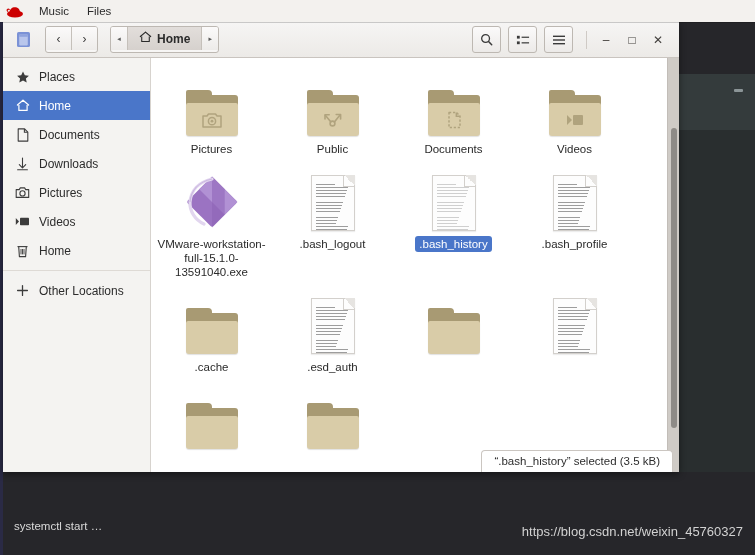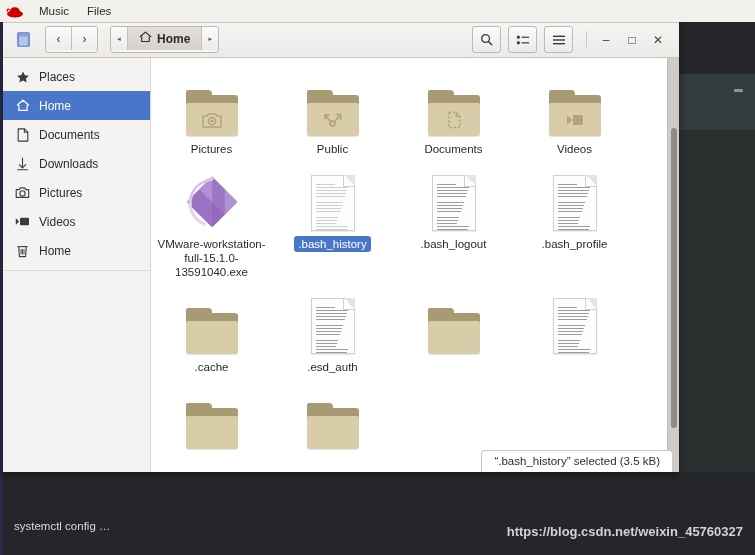--- a/index.html
+++ b/index.html
@@ -313,21 +313,20 @@
     color: #d9d9d9;
     z-index: 50;
     font-family: "Liberation Sans", sans-serif;
   }
   #watermark {
     position: absolute;
     right: 12px; top: 524px;
     font-size: 13px;
     color: #d2d2d2;
     z-index: 50;
-    font-weight: bold;
   }
 
   
   .doc { position: relative; width: 44px; height: 56px; }
   .doc .page {
     position: absolute; inset: 0;
     background: #fdfdfd;
     border: 1px solid #d3d0cc;
     box-shadow: 0 1px 1px rgba(0,0,0,.07);
   }
@@ -539,20 +538,28 @@
           <path d="M1.5 2.6 H11.5" fill="none" stroke="#3c3c3c" stroke-width="1.1"></path>
           <path d="M2.7 2.6 L3.4 12.6 H9.6 L10.3 2.6" fill="none" stroke="#3c3c3c" stroke-width="1.1" stroke-linejoin="round"></path>
           <path d="M5 5 V10.4 M6.5 5 V10.4 M8 5 V10.4" fill="none" stroke="#3c3c3c" stroke-width="0.9"></path>
         </svg>
       </span>
       <span>Home</span>
     </div>
 
     <div class="side-sep"></div>
 
+    <div class="side-item">
+      <span class="side-icon">
+        <svg width="13" height="13" viewBox="0 0 13 13" aria-hidden="true">
+          <path d="M6.5 1.6 V11.4 M1.6 6.5 H11.4" fill="none" stroke="#3c3c3c" stroke-width="1.3" stroke-linecap="round"></path>
+        </svg>
+      </span>
+      <span>Other Locations</span>
+    </div>
   </div>
 
   <div id="fileview">
     <div id="grid">
         <div class="cell">
           <div class="cell-icon">
             <div class="folder">
               <div class="tab"></div>
               <div class="back"></div>
               <div class="body"></div>
@@ -623,20 +630,47 @@
                 <g transform="rotate(45 29 29)">
                   <rect x="11" y="11" width="36" height="36" rx="2" fill="#9b73c2"></rect>
                   <rect x="11" y="11" width="36" height="18" fill="#b191d4"></rect>
                   <path d="M11 11 L47 47 L47 29 L29 11 Z" fill="#8c62b6" opacity="0.55"></path>
                 </g>
                 <path d="M29 6 C15 9 8 18 7 29 C6.5 38 12 47 21 51" fill="none" stroke="#e2d6ef" stroke-width="3.2" stroke-linecap="round"></path>
                 <path d="M29 6 C15 9 8 18 7 29" fill="none" stroke="#cbb7e0" stroke-width="1.2"></path>
               </svg></div>
           </div>
           <div class="cell-label"><span class="lbl">VMware-workstation-full-15.1.0-13591040.exe</span></div>
+        </div>
+        <div class="cell">
+          <div class="cell-icon">
+            <div class="doc">
+              <div class="page"></div>
+              <div class="fold"></div>
+              <div class="lines">
+                <i style="width: 60%;"></i>
+                <i style="width: 97%;"></i>
+                <i style="width: 94%;"></i>
+                <i style="width: 91%;"></i>
+                <i style="width: 88%;"></i>
+                <i style="width: 85%; opacity: 0;"></i>
+                <i style="width: 82%;"></i>
+                <i style="width: 79%;"></i>
+                <i style="width: 76%;"></i>
+                <i style="width: 73%;"></i>
+                <i style="width: 70%; opacity: 0;"></i>
+                <i style="width: 67%;"></i>
+                <i style="width: 64%;"></i>
+                <i style="width: 61%;"></i>
+                <i style="width: 98%;"></i>
+                <i style="width: 95%;"></i>
+              </div>
+            </div>
+          </div>
+          <div class="cell-label"><span class="lbl">.bash_logout</span></div>
         </div>
         <div class="cell selected">
           <div class="cell-icon">
             <div class="doc faint">
               <div class="page"></div>
               <div class="fold"></div>
               <div class="lines">
                 <i style="width: 60%;"></i>
                 <i style="width: 97%;"></i>
                 <i style="width: 94%;"></i>
@@ -676,21 +710,31 @@
                 <i style="width: 73%;"></i>
                 <i style="width: 70%; opacity: 0;"></i>
                 <i style="width: 67%;"></i>
                 <i style="width: 64%;"></i>
                 <i style="width: 61%;"></i>
                 <i style="width: 98%;"></i>
                 <i style="width: 95%;"></i>
               </div>
             </div>
           </div>
-          <div class="cell-label"><span class="lbl">.bash_logout</span></div>
+          <div class="cell-label"><span class="lbl">.bash_profile</span></div>
+        </div>
+        <div class="cell">
+          <div class="cell-icon">
+            <div class="folder">
+              <div class="tab"></div>
+              <div class="back"></div>
+              <div class="body"></div>
+            </div>
+          </div>
+          <div class="cell-label"><span class="lbl">.cache</span></div>
         </div>
         <div class="cell">
           <div class="cell-icon">
             <div class="doc">
               <div class="page"></div>
               <div class="fold"></div>
               <div class="lines">
                 <i style="width: 60%;"></i>
                 <i style="width: 97%;"></i>
                 <i style="width: 94%;"></i>
@@ -703,31 +747,31 @@
                 <i style="width: 73%;"></i>
                 <i style="width: 70%; opacity: 0;"></i>
                 <i style="width: 67%;"></i>
                 <i style="width: 64%;"></i>
                 <i style="width: 61%;"></i>
                 <i style="width: 98%;"></i>
                 <i style="width: 95%;"></i>
               </div>
             </div>
           </div>
-          <div class="cell-label"><span class="lbl">.bash_profile</span></div>
+          <div class="cell-label"><span class="lbl">.esd_auth</span></div>
         </div>
         <div class="cell">
           <div class="cell-icon">
             <div class="folder">
               <div class="tab"></div>
               <div class="back"></div>
               <div class="body"></div>
             </div>
           </div>
-          <div class="cell-label"><span class="lbl">.cache</span></div>
+          <div class="cell-label"><span class="lbl"></span></div>
         </div>
         <div class="cell">
           <div class="cell-icon">
             <div class="doc">
               <div class="page"></div>
               <div class="fold"></div>
               <div class="lines">
                 <i style="width: 60%;"></i>
                 <i style="width: 97%;"></i>
                 <i style="width: 94%;"></i>
@@ -740,83 +784,46 @@
                 <i style="width: 73%;"></i>
                 <i style="width: 70%; opacity: 0;"></i>
                 <i style="width: 67%;"></i>
                 <i style="width: 64%;"></i>
                 <i style="width: 61%;"></i>
                 <i style="width: 98%;"></i>
                 <i style="width: 95%;"></i>
               </div>
             </div>
           </div>
-          <div class="cell-label"><span class="lbl">.esd_auth</span></div>
+          <div class="cell-label"><span class="lbl"></span></div>
         </div>
         <div class="cell">
           <div class="cell-icon">
             <div class="folder">
               <div class="tab"></div>
               <div class="back"></div>
               <div class="body"></div>
             </div>
           </div>
           <div class="cell-label"><span class="lbl"></span></div>
         </div>
         <div class="cell">
           <div class="cell-icon">
-            <div class="doc">
-              <div class="page"></div>
-              <div class="fold"></div>
-              <div class="lines">
-                <i style="width: 60%;"></i>
-                <i style="width: 97%;"></i>
-                <i style="width: 94%;"></i>
-                <i style="width: 91%;"></i>
-                <i style="width: 88%;"></i>
-                <i style="width: 85%; opacity: 0;"></i>
-                <i style="width: 82%;"></i>
-                <i style="width: 79%;"></i>
-                <i style="width: 76%;"></i>
-                <i style="width: 73%;"></i>
-                <i style="width: 70%; opacity: 0;"></i>
-                <i style="width: 67%;"></i>
-                <i style="width: 64%;"></i>
-                <i style="width: 61%;"></i>
-                <i style="width: 98%;"></i>
-                <i style="width: 95%;"></i>
-              </div>
-            </div>
-          </div>
-          <div class="cell-label"><span class="lbl"></span></div>
-        </div>
-        <div class="cell">
-          <div class="cell-icon">
             <div class="folder">
               <div class="tab"></div>
               <div class="back"></div>
               <div class="body"></div>
             </div>
           </div>
           <div class="cell-label"><span class="lbl"></span></div>
         </div>
-        <div class="cell">
-          <div class="cell-icon">
-            <div class="folder">
-              <div class="tab"></div>
-              <div class="back"></div>
-              <div class="body"></div>
-            </div>
-          </div>
-          <div class="cell-label"><span class="lbl"></span></div>
-        </div>
       </div>
   </div>
 
   <div id="vscroll">
     <div id="vscroll-thumb"></div>
   </div>
 
   <div id="status-overlay">“.bash_history” selected  (3.5 kB)</div>
 </div>
 
-<div id="terminal-text">systemctl config …</div>
+<div id="terminal-text">systemctl start …</div>
 <div id="watermark">https://blog.csdn.net/weixin_45760327</div>
 
 </body></html>

